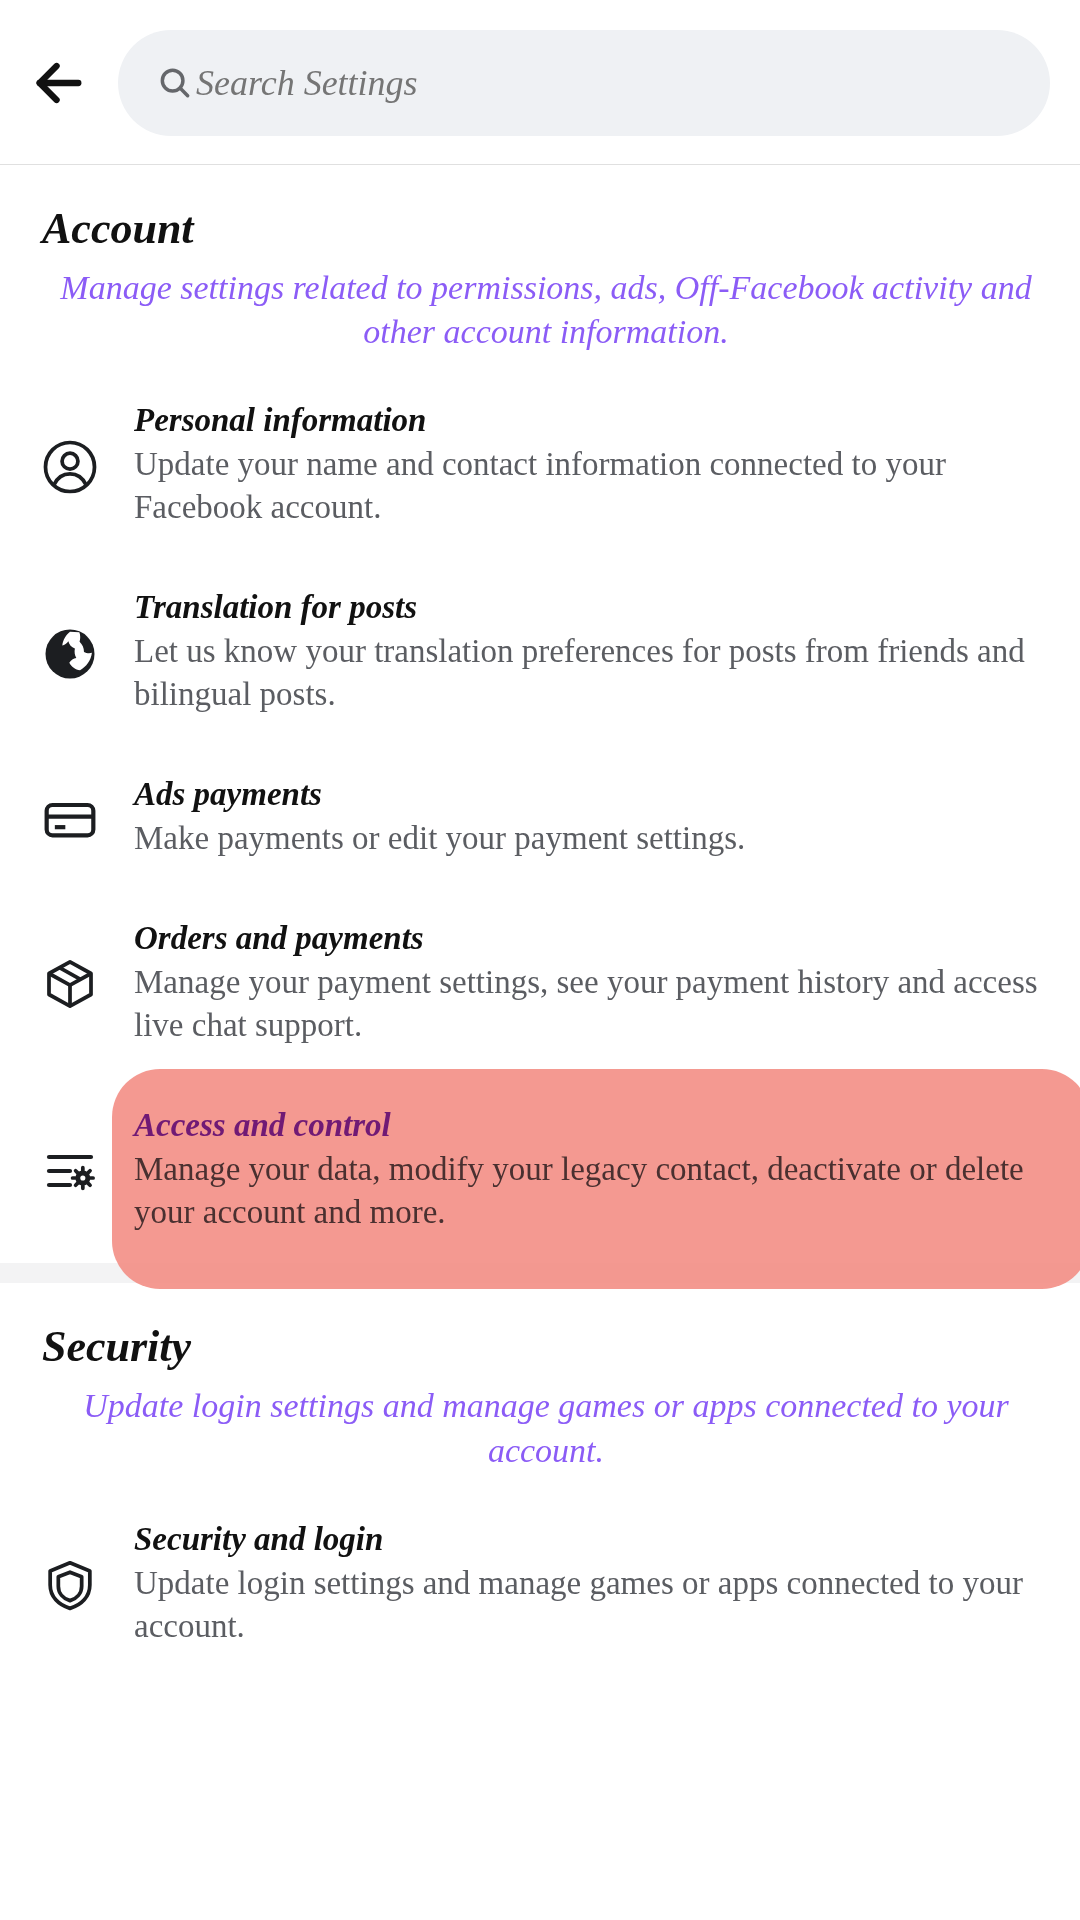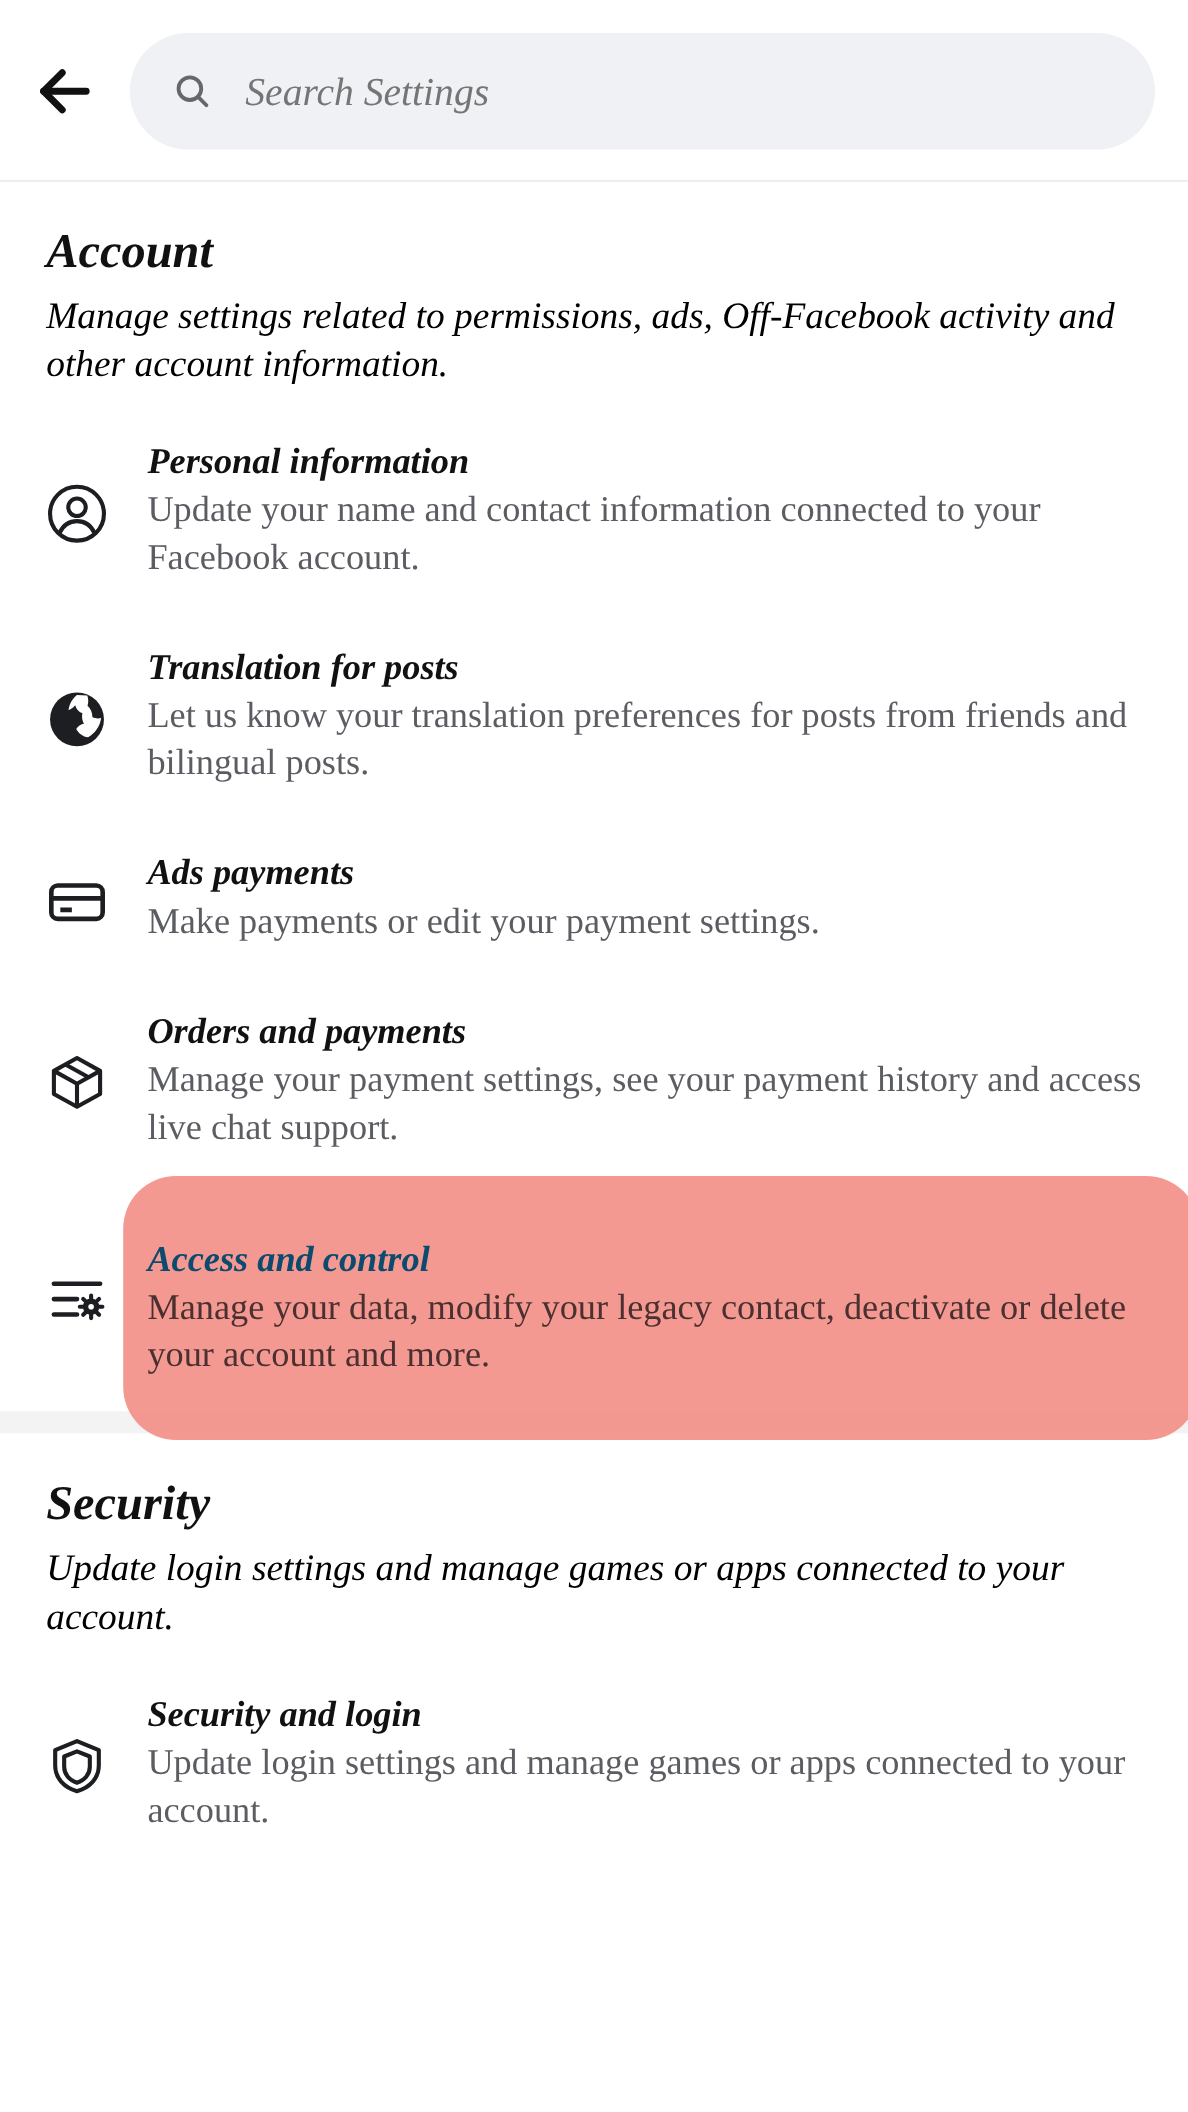--- a/index.html
+++ b/index.html
@@ -25,21 +25,21 @@
     cursor: pointer;
   }
   .search-wrap {
     flex: 1;
     background: #eff1f4;
     border-radius: 100px;
     height: 106px;
     display: flex;
     align-items: center;
     padding: 0 38px;
-    gap: 29px;
+    gap: 2px;
   }
   .search-icon { width: 38px; height: 38px; color: #65676b; }
   .search-input {
     border: none;
     background: transparent;
     font-size: 36px;
     font-style: italic;
     font-family: Georgia, serif;
     color: #65676b;
     outline: none;
@@ -51,23 +51,24 @@
   .section-title {
     font-size: 44px;
     font-weight: bold;
     font-style: italic;
     color: #111;
     margin-bottom: 12px;
   }
   .section-desc {
     font-size: 34px;
     font-style: italic;
-    color: #000000;
+    color: #8b5cf6;
     line-height: 1.3;
     margin-bottom: 18px;
+    text-align: center;
   }
   .item {
     display: flex;
     align-items: center;
     gap: 36px;
     padding: 30px 0;
     cursor: pointer;
     position: relative;
   }
   .item-icon {
@@ -106,21 +107,21 @@
     left: 70px;
     right: -40px;
     top: -8px;
     bottom: -26px;
     z-index: 0;
   }
   .item.highlighted .item-body {
     position: relative;
     z-index: 1;
   }
-  .item.highlighted .item-title { color: #0c4a6e; margin-top: 20px; }
+  .item.highlighted .item-title { color: #701a75; }
   .item.highlighted .item-desc { color: #4a3030; }
   .item.highlighted .item-icon { position: relative; z-index: 1; }
 </style>
 </head>
 <body>
 
 <div class="header">
   <div class="back-btn">
     <svg viewBox="0 0 24 24" width="58" height="58" fill="none" stroke="#111" stroke-width="2.6" stroke-linecap="round" stroke-linejoin="round">
       <line x1="20" y1="12" x2="4" y2="12"></line>

